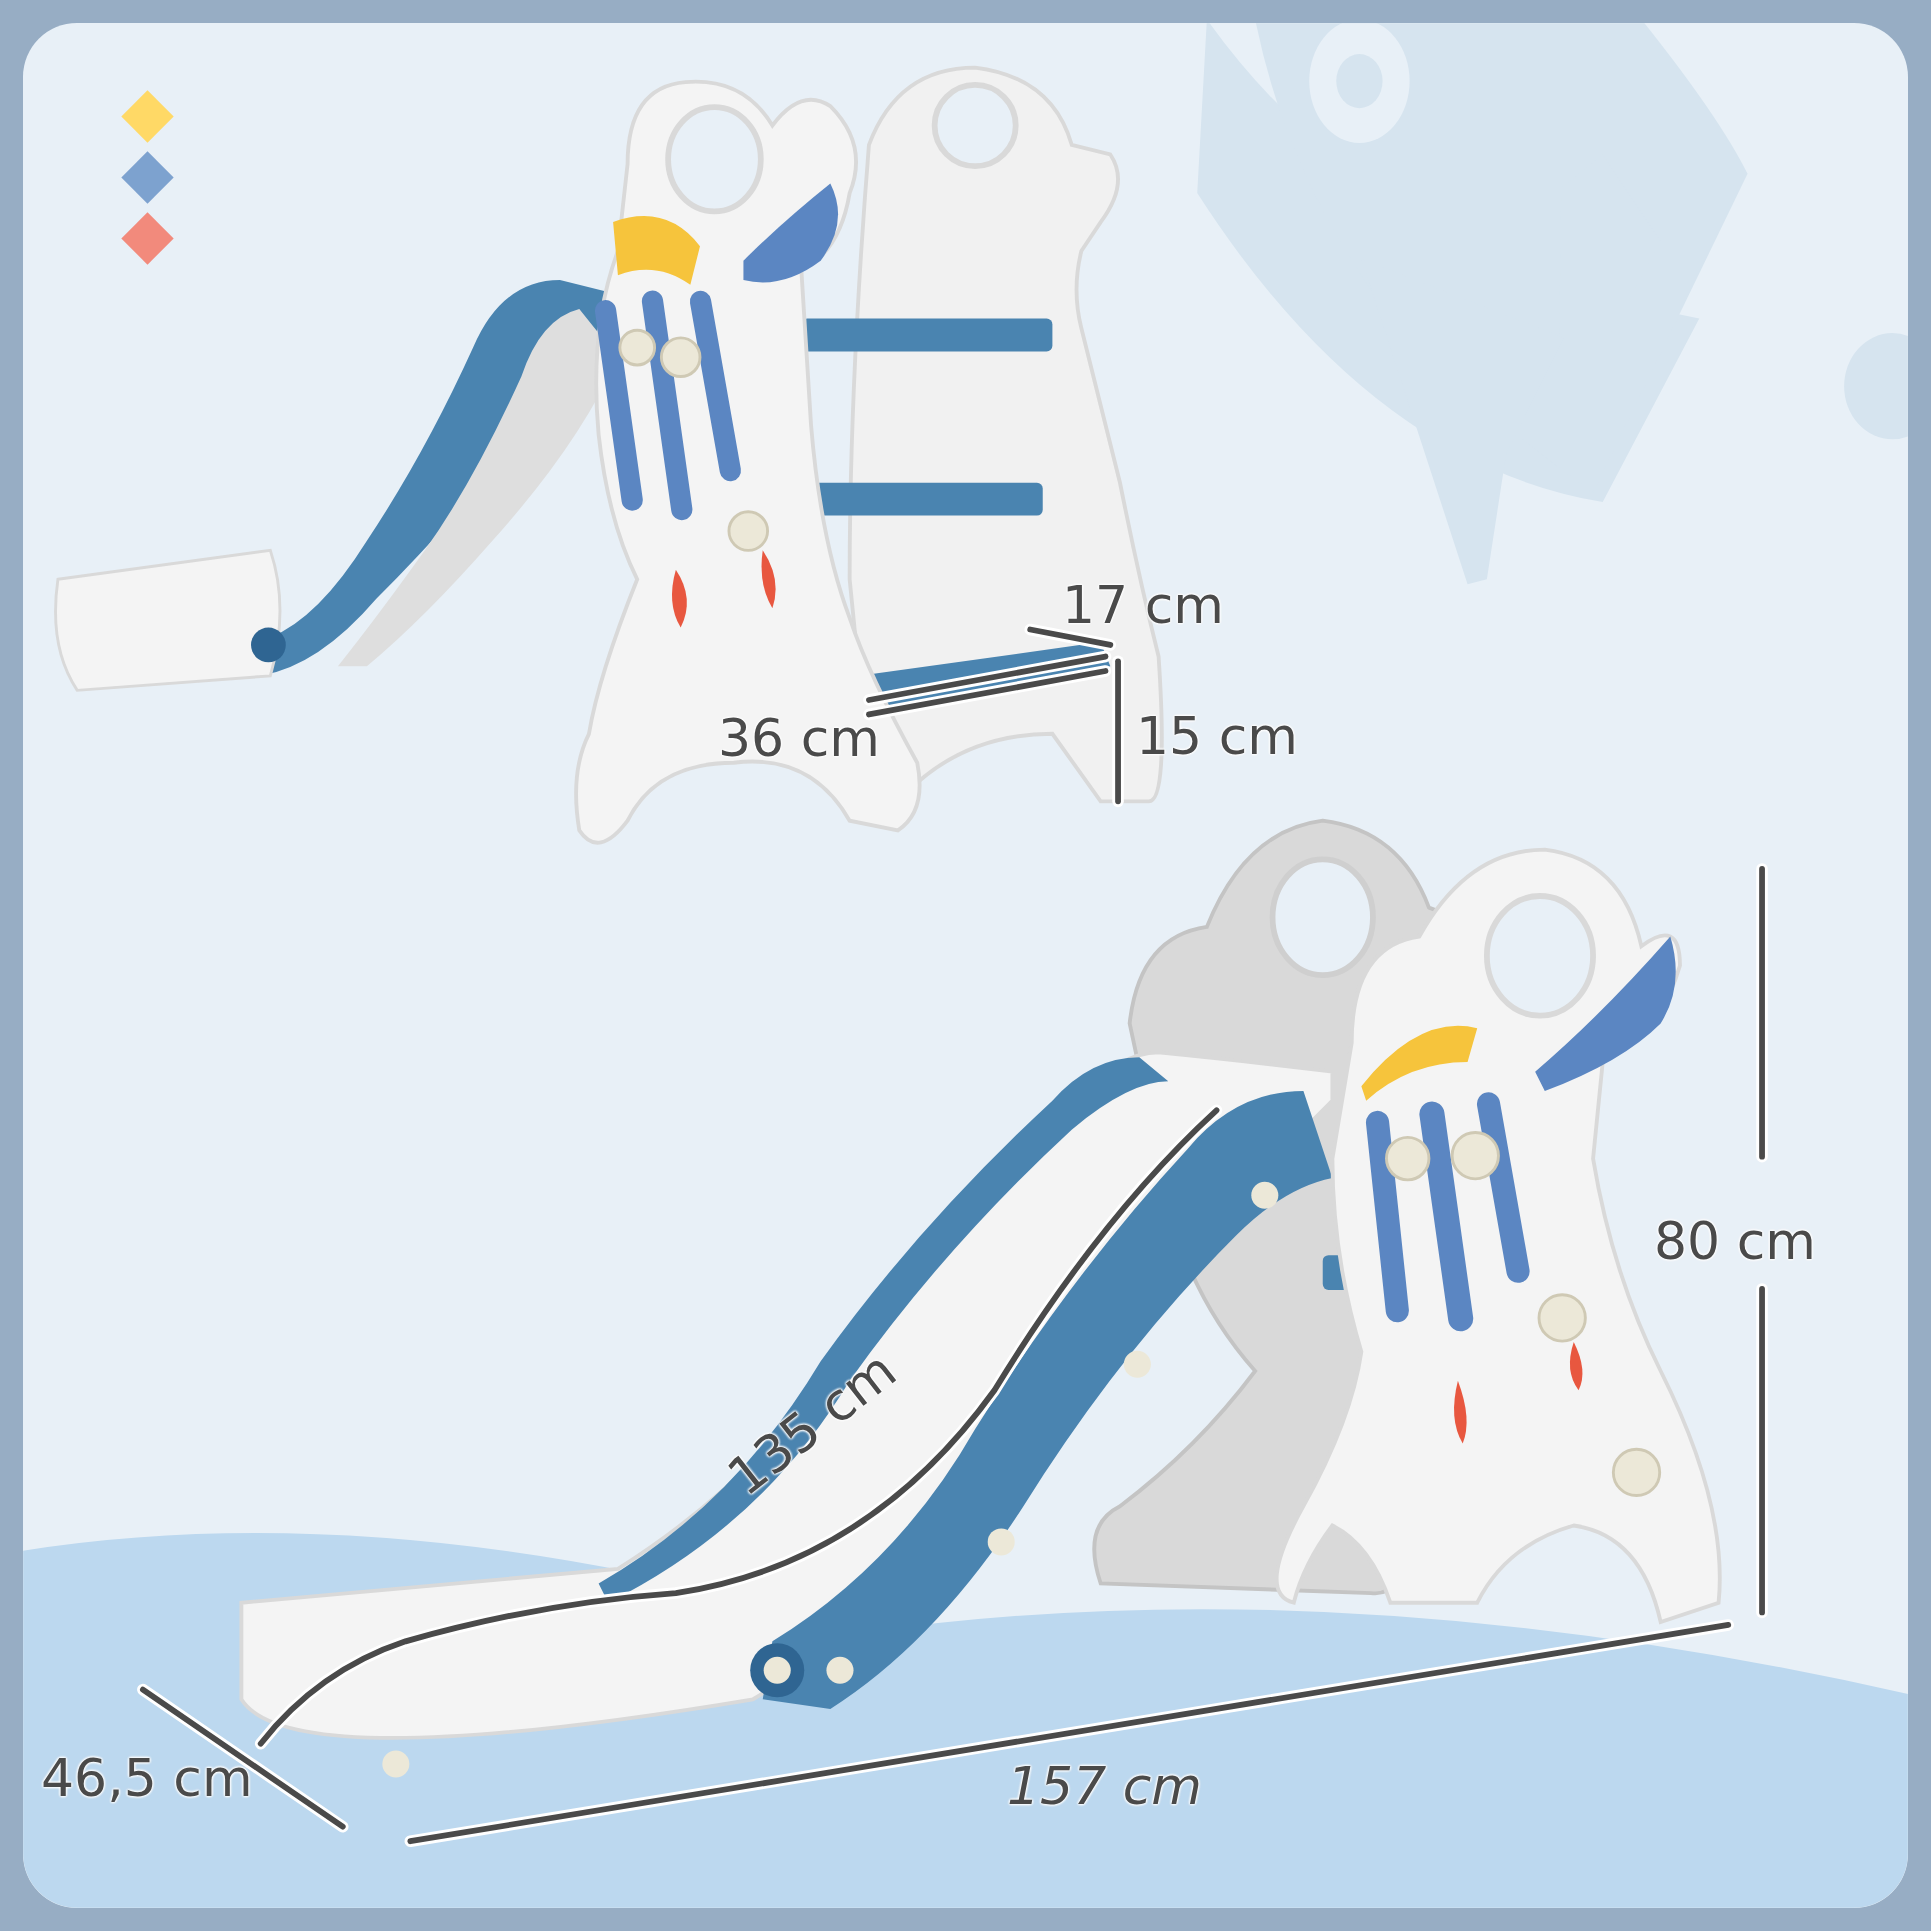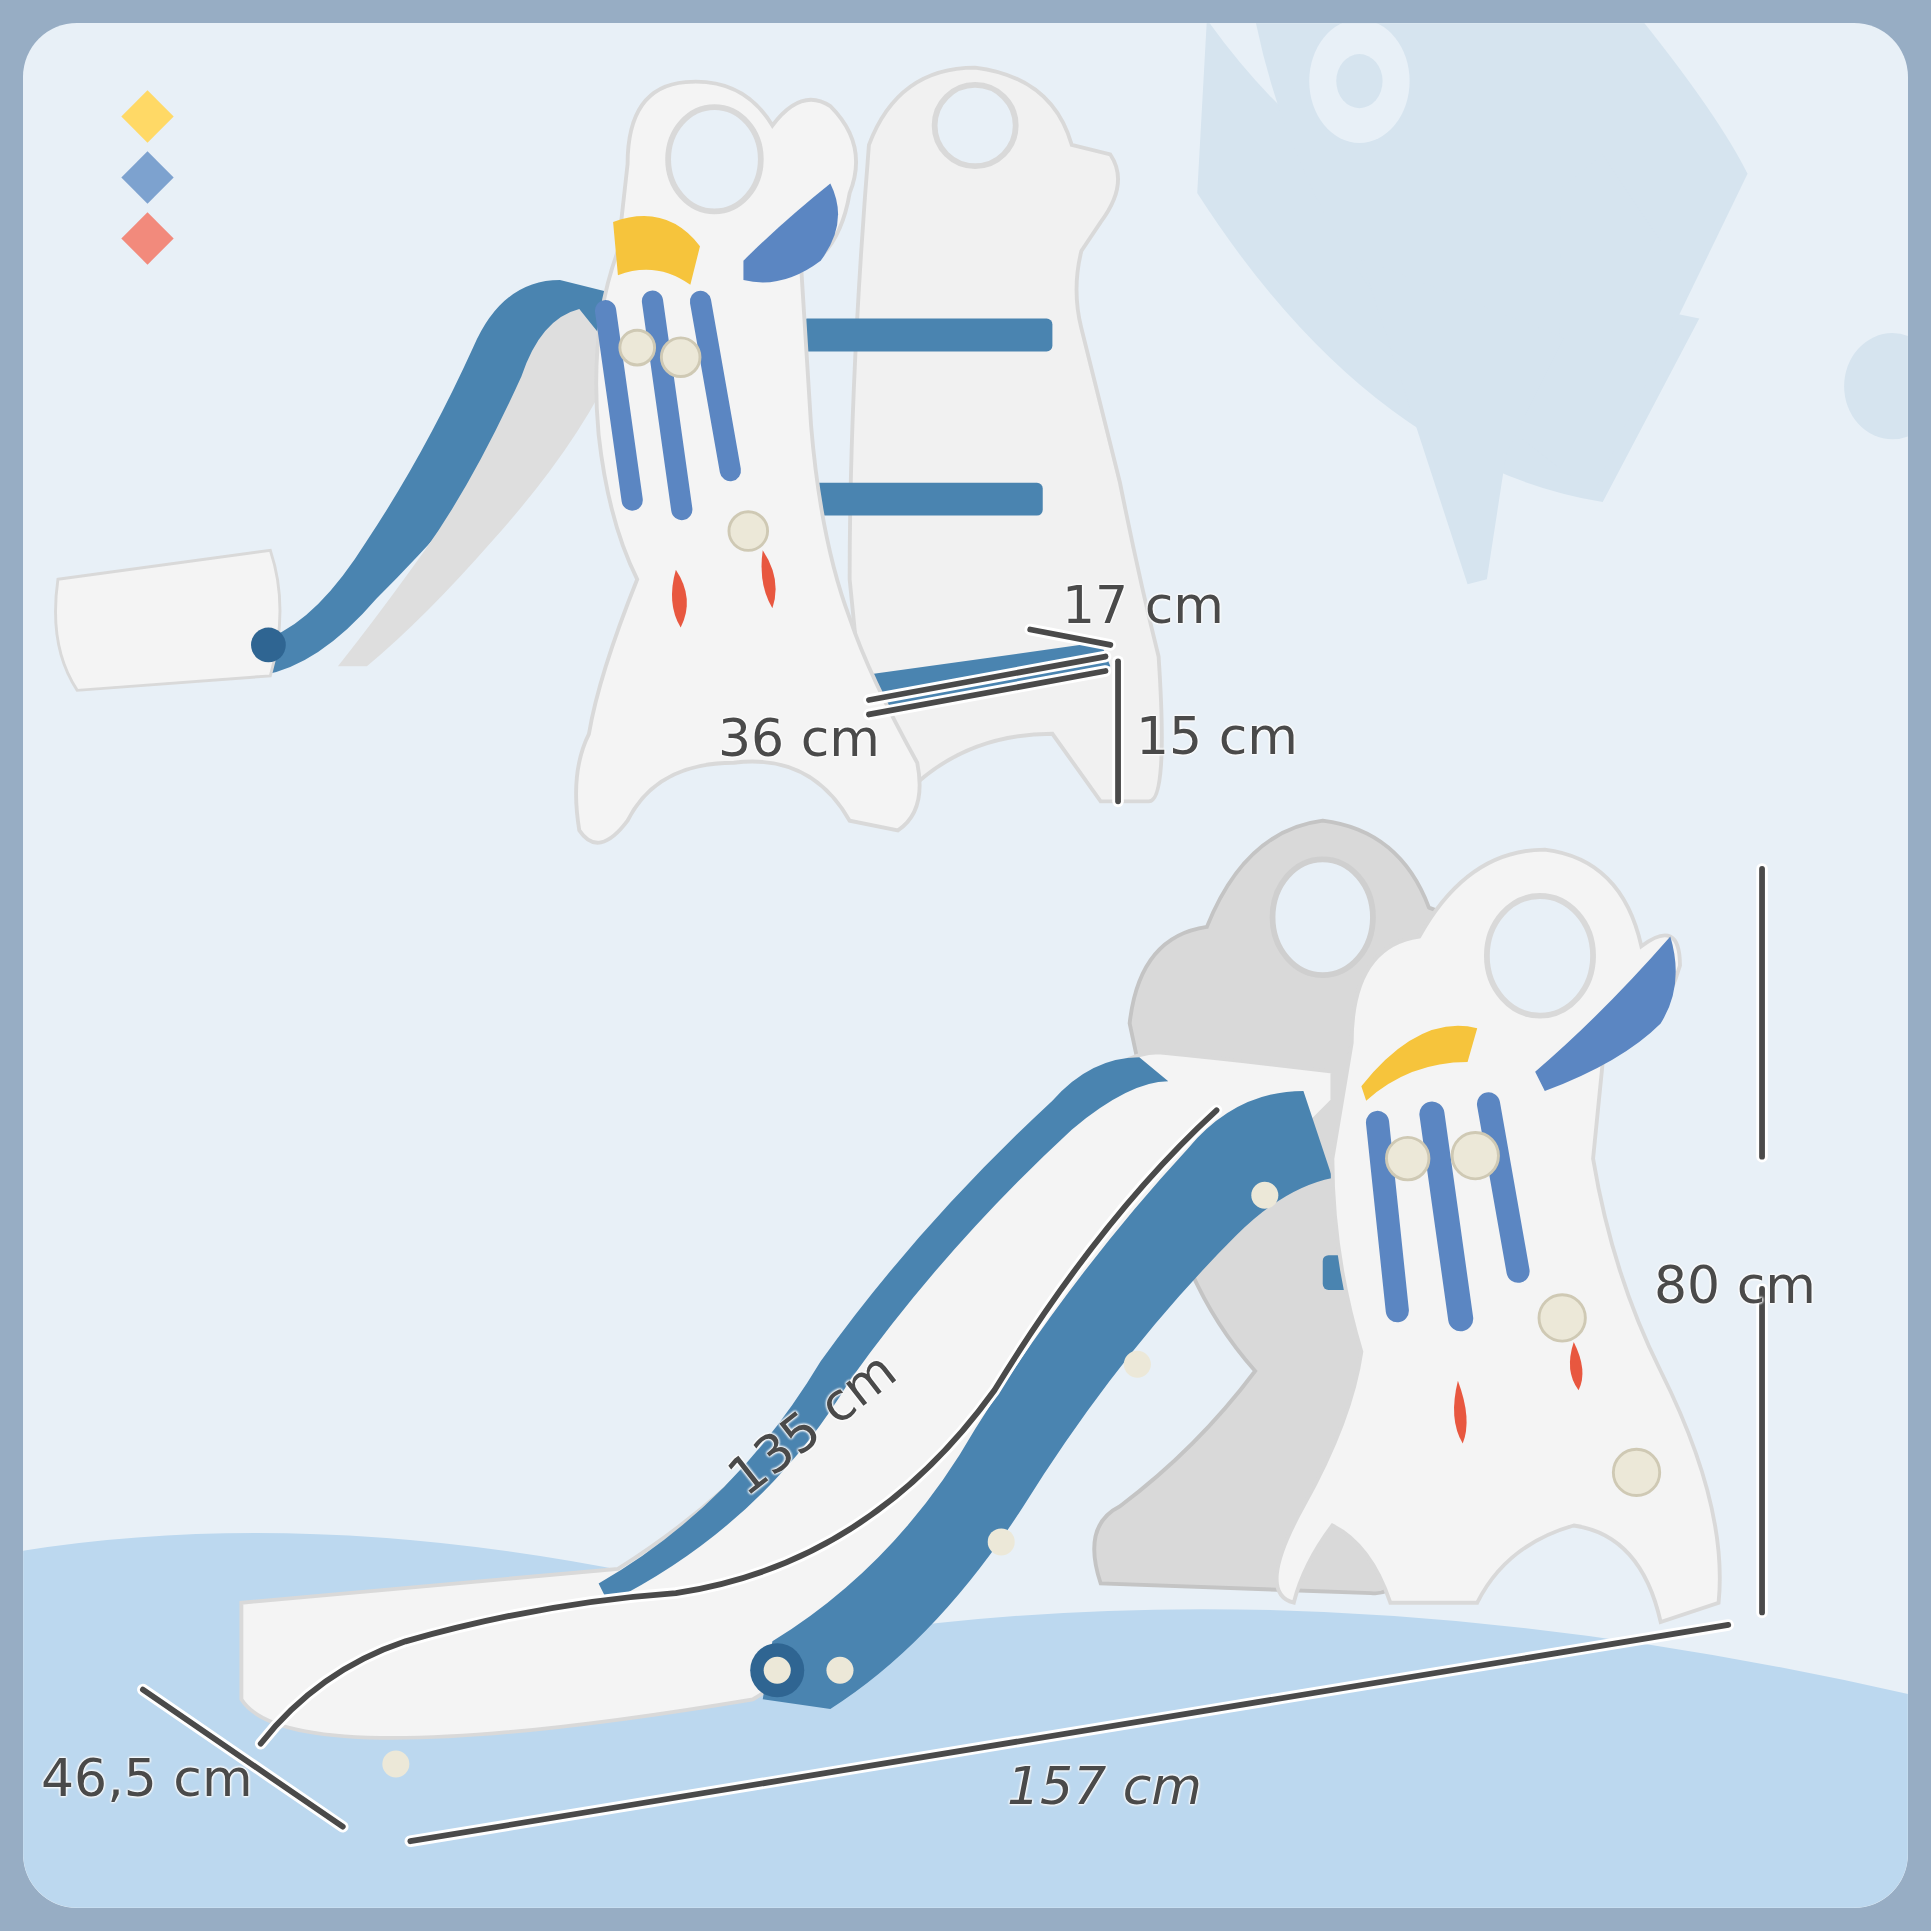--- a/index.html
+++ b/index.html
@@ -147,17 +147,17 @@
       <line x1="148" y1="1750" x2="355" y2="1892"></line>
       <line x1="425" y1="1907" x2="1790" y2="1683"></line>
       <path d="M270 1806 Q330 1730 420 1700 Q560 1660 700 1650 Q900 1620 1030 1440 Q1140 1260 1260 1150"></path>
     </g>
   </g>
 </svg>
 
 <div class="dim-label" style="left:1062px;top:579px;">17 cm</div>
 <div class="dim-label" style="left:718px;top:687px;margin-top:25px;">36 cm</div>
 <div class="dim-label" style="left:1136px;top:710px;text-align:center;">15 cm</div>
-<div class="dim-label" style="left:1654px;top:1215px;margin-top:44px;">80 cm</div>
+<div class="dim-label" style="left:1654px;top:1215px;">80 cm</div>
 <div class="dim-label" style="left:719px;top:1463px;transform:rotate(-38deg);transform-origin:left top;">135 cm</div>
 <div class="dim-label" style="left:1007px;top:1760px;font-style:italic;">157 cm</div>
 <div class="dim-label" style="left:41px;top:1752px;">46,5 cm</div>
 
 
 </body></html>

